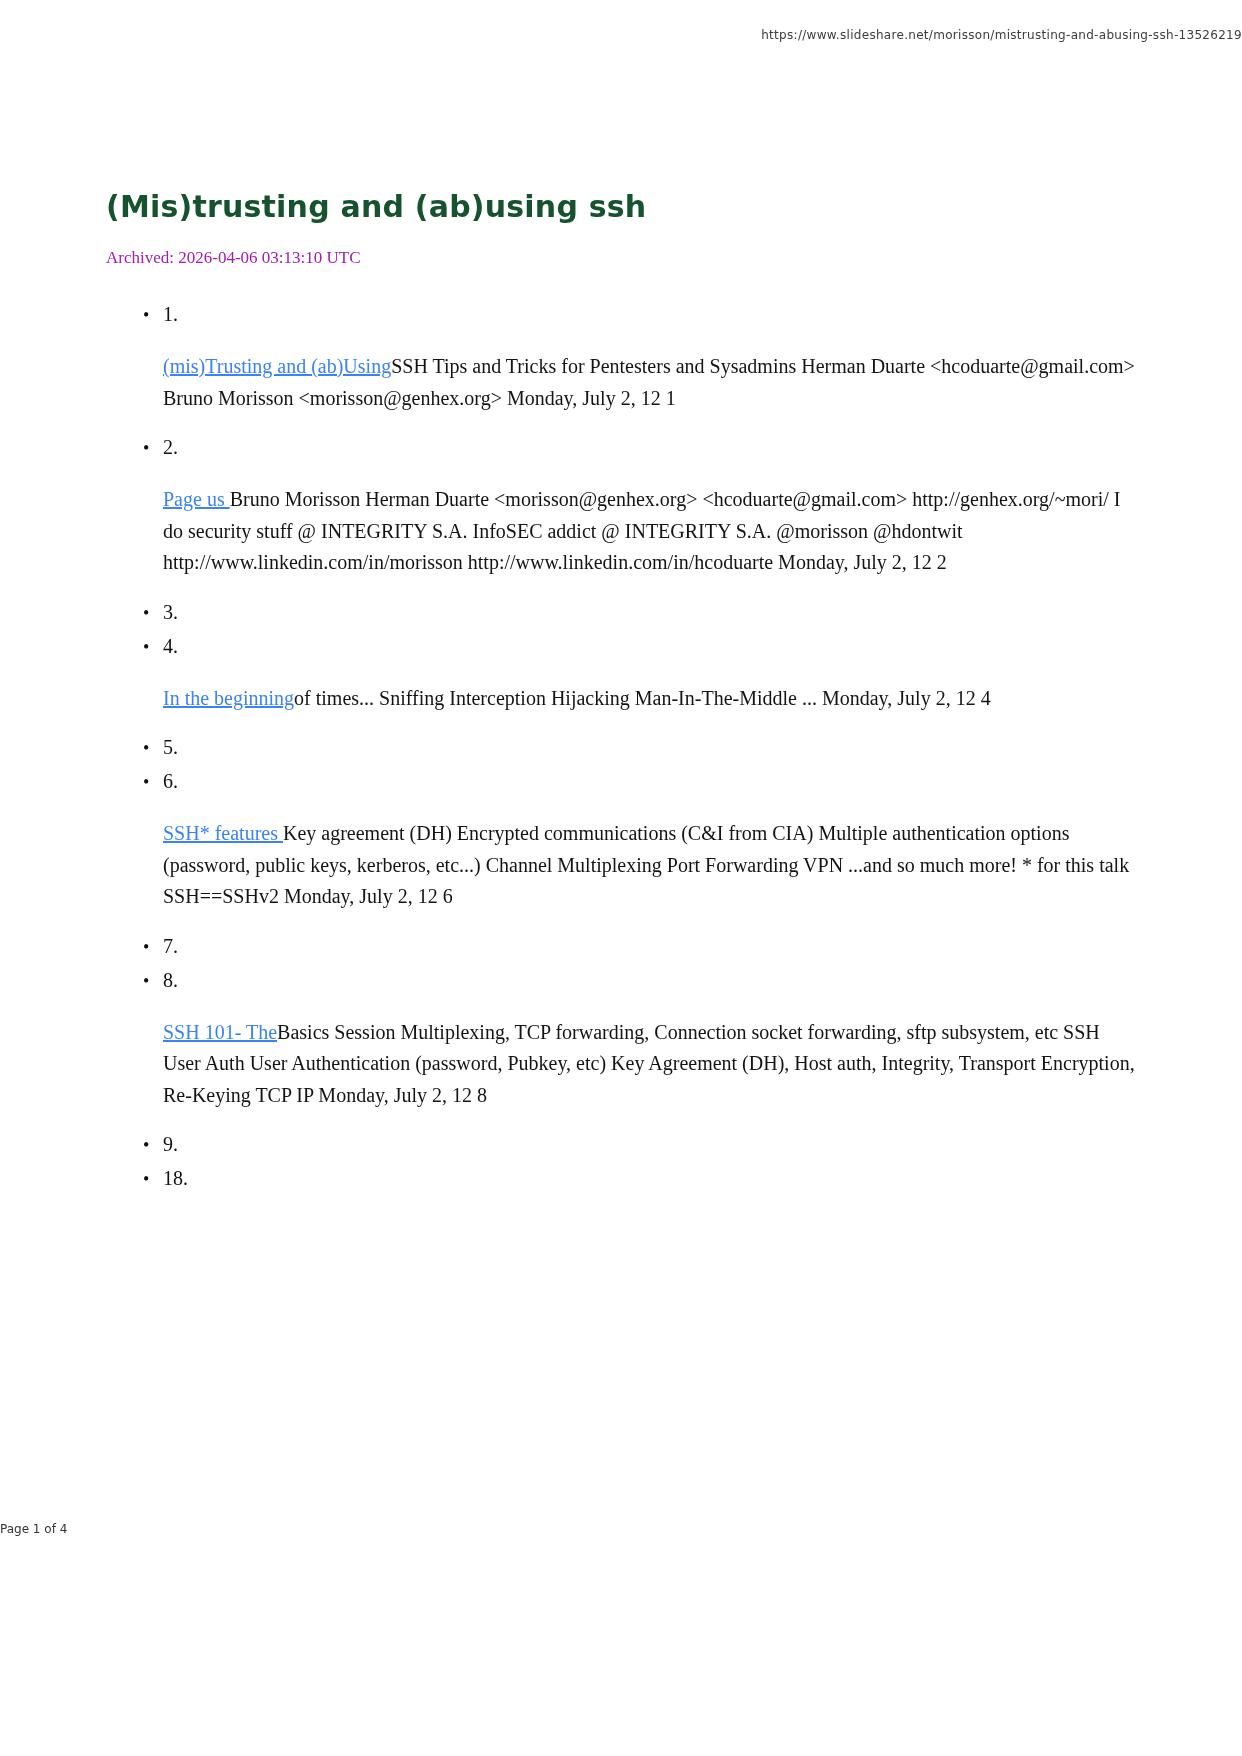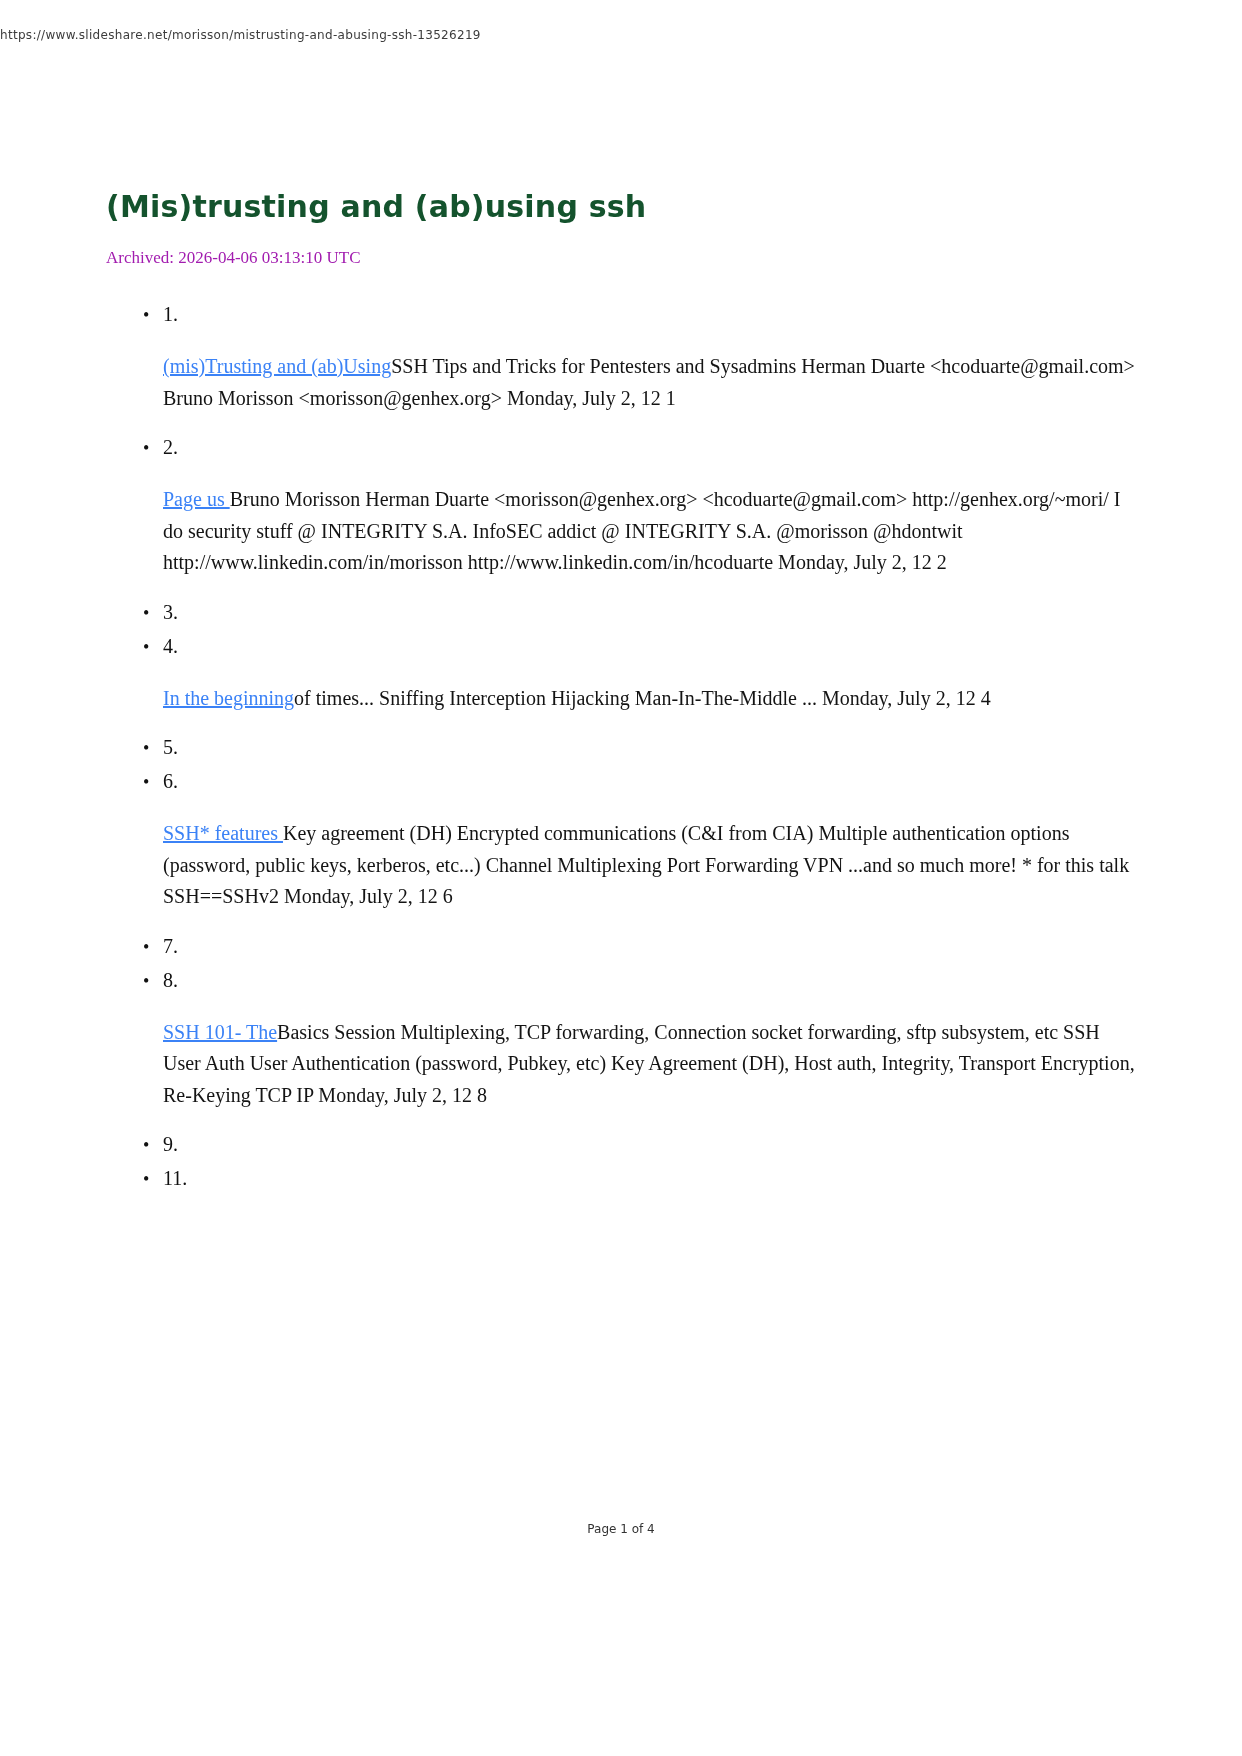--- a/index.html
+++ b/index.html
@@ -10,21 +10,21 @@
   body {
     width: 1242px;
     height: 1756px;
     position: relative;
     font-family: "Liberation Serif", serif;
     color: #111111;
     overflow: hidden;
   }
   .url-header {
     padding-top: 28px;
-    text-align: left;
+    text-align: right;
     font-family: "DejaVu Sans", sans-serif;
     font-size: 12px;
     color: #3c3c3c;
     letter-spacing: 0.3px;
   }
   .content {
     margin: 0 106px;
   }
   h1.page-title {
     margin: 147px 0 0 0;
@@ -68,21 +68,20 @@
   a.slide-link {
     color: #3b82f6;
     text-decoration: underline;
     cursor: pointer;
   }
   .footer {
     position: absolute;
     left: 0;
     right: 0;
     top: 1522px;
-    text-align: center;
     font-family: "DejaVu Sans", sans-serif;
     font-size: 12px;
     color: #333333;
   }
 </style>
 </head>
 <body>
 
 <div class="page">
 
@@ -131,21 +130,21 @@
       <div class="item">
         <div class="item-head"><span class="bullet">•</span><span class="num">8.</span></div>
         <p class="item-body"><a class="slide-link">SSH 101- The</a><span>Basics Session Multiplexing, TCP forwarding, Connection socket forwarding, sftp subsystem, etc SSH User Auth User Authentication (password, Pubkey, etc) Key Agreement (DH), Host auth, Integrity, Transport Encryption, Re-Keying TCP IP Monday, July 2, 12 8</span></p>
       </div>
 
       <div class="item">
         <div class="item-head"><span class="bullet">•</span><span class="num">9.</span></div>
       </div>
 
       <div class="item">
-        <div class="item-head"><span class="bullet">•</span><span class="num">11.</span></div>
+        <div class="item-head"><span class="bullet">•</span><span class="num">18.</span></div>
       </div>
 
     </div>
   </div>
 
   <div class="footer">Page 1 of 4</div>
 
 </div>
 
 </body></html>

